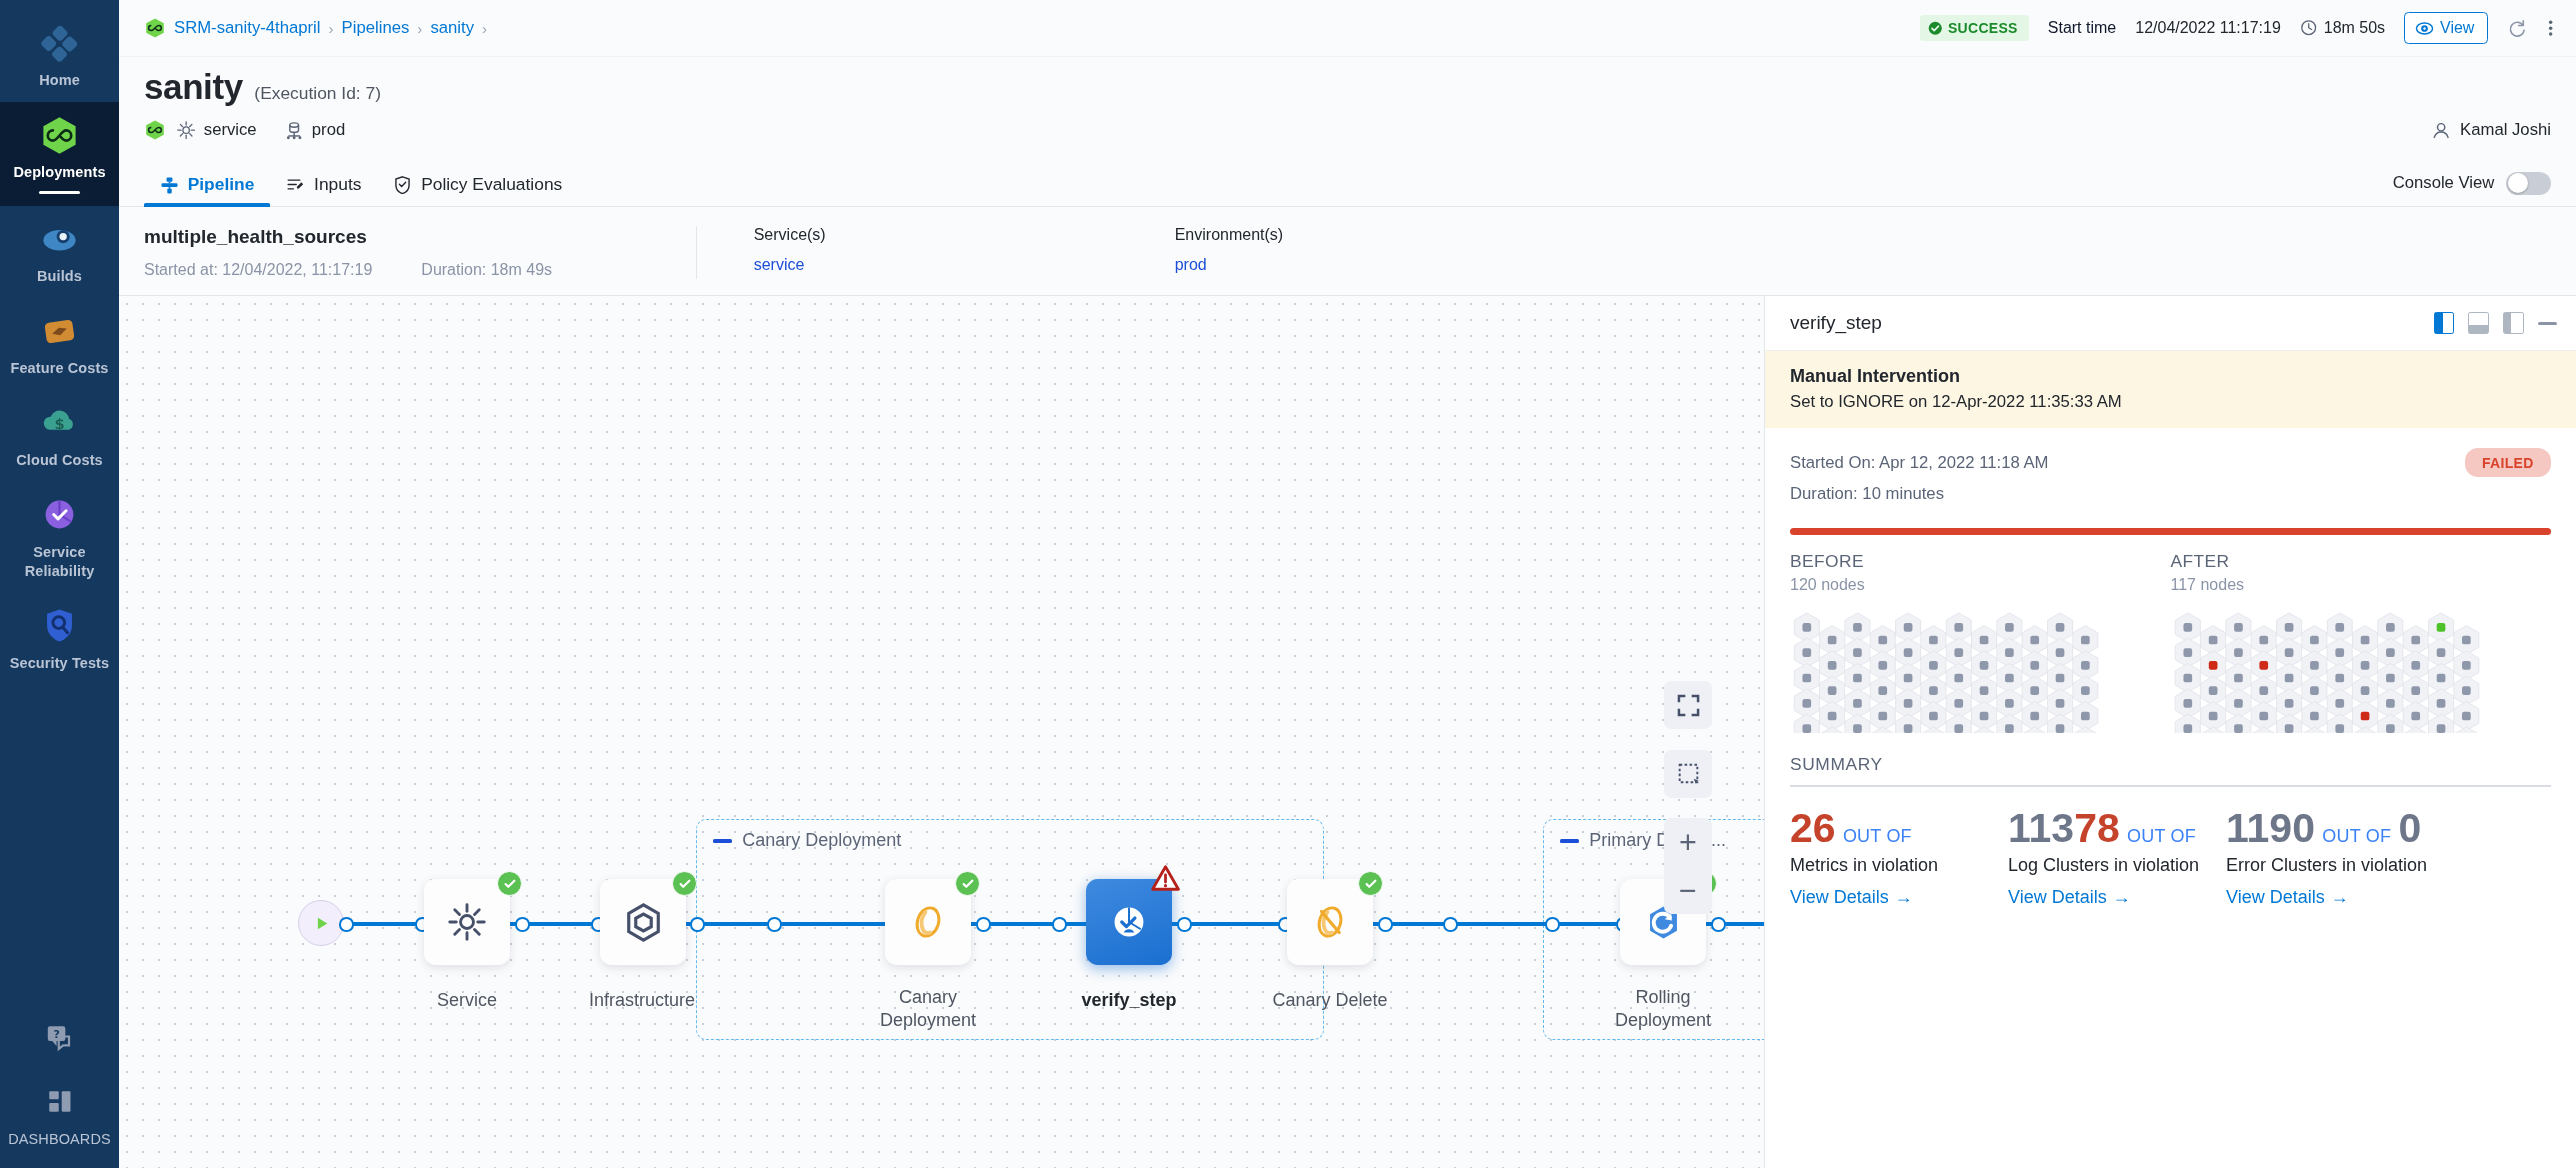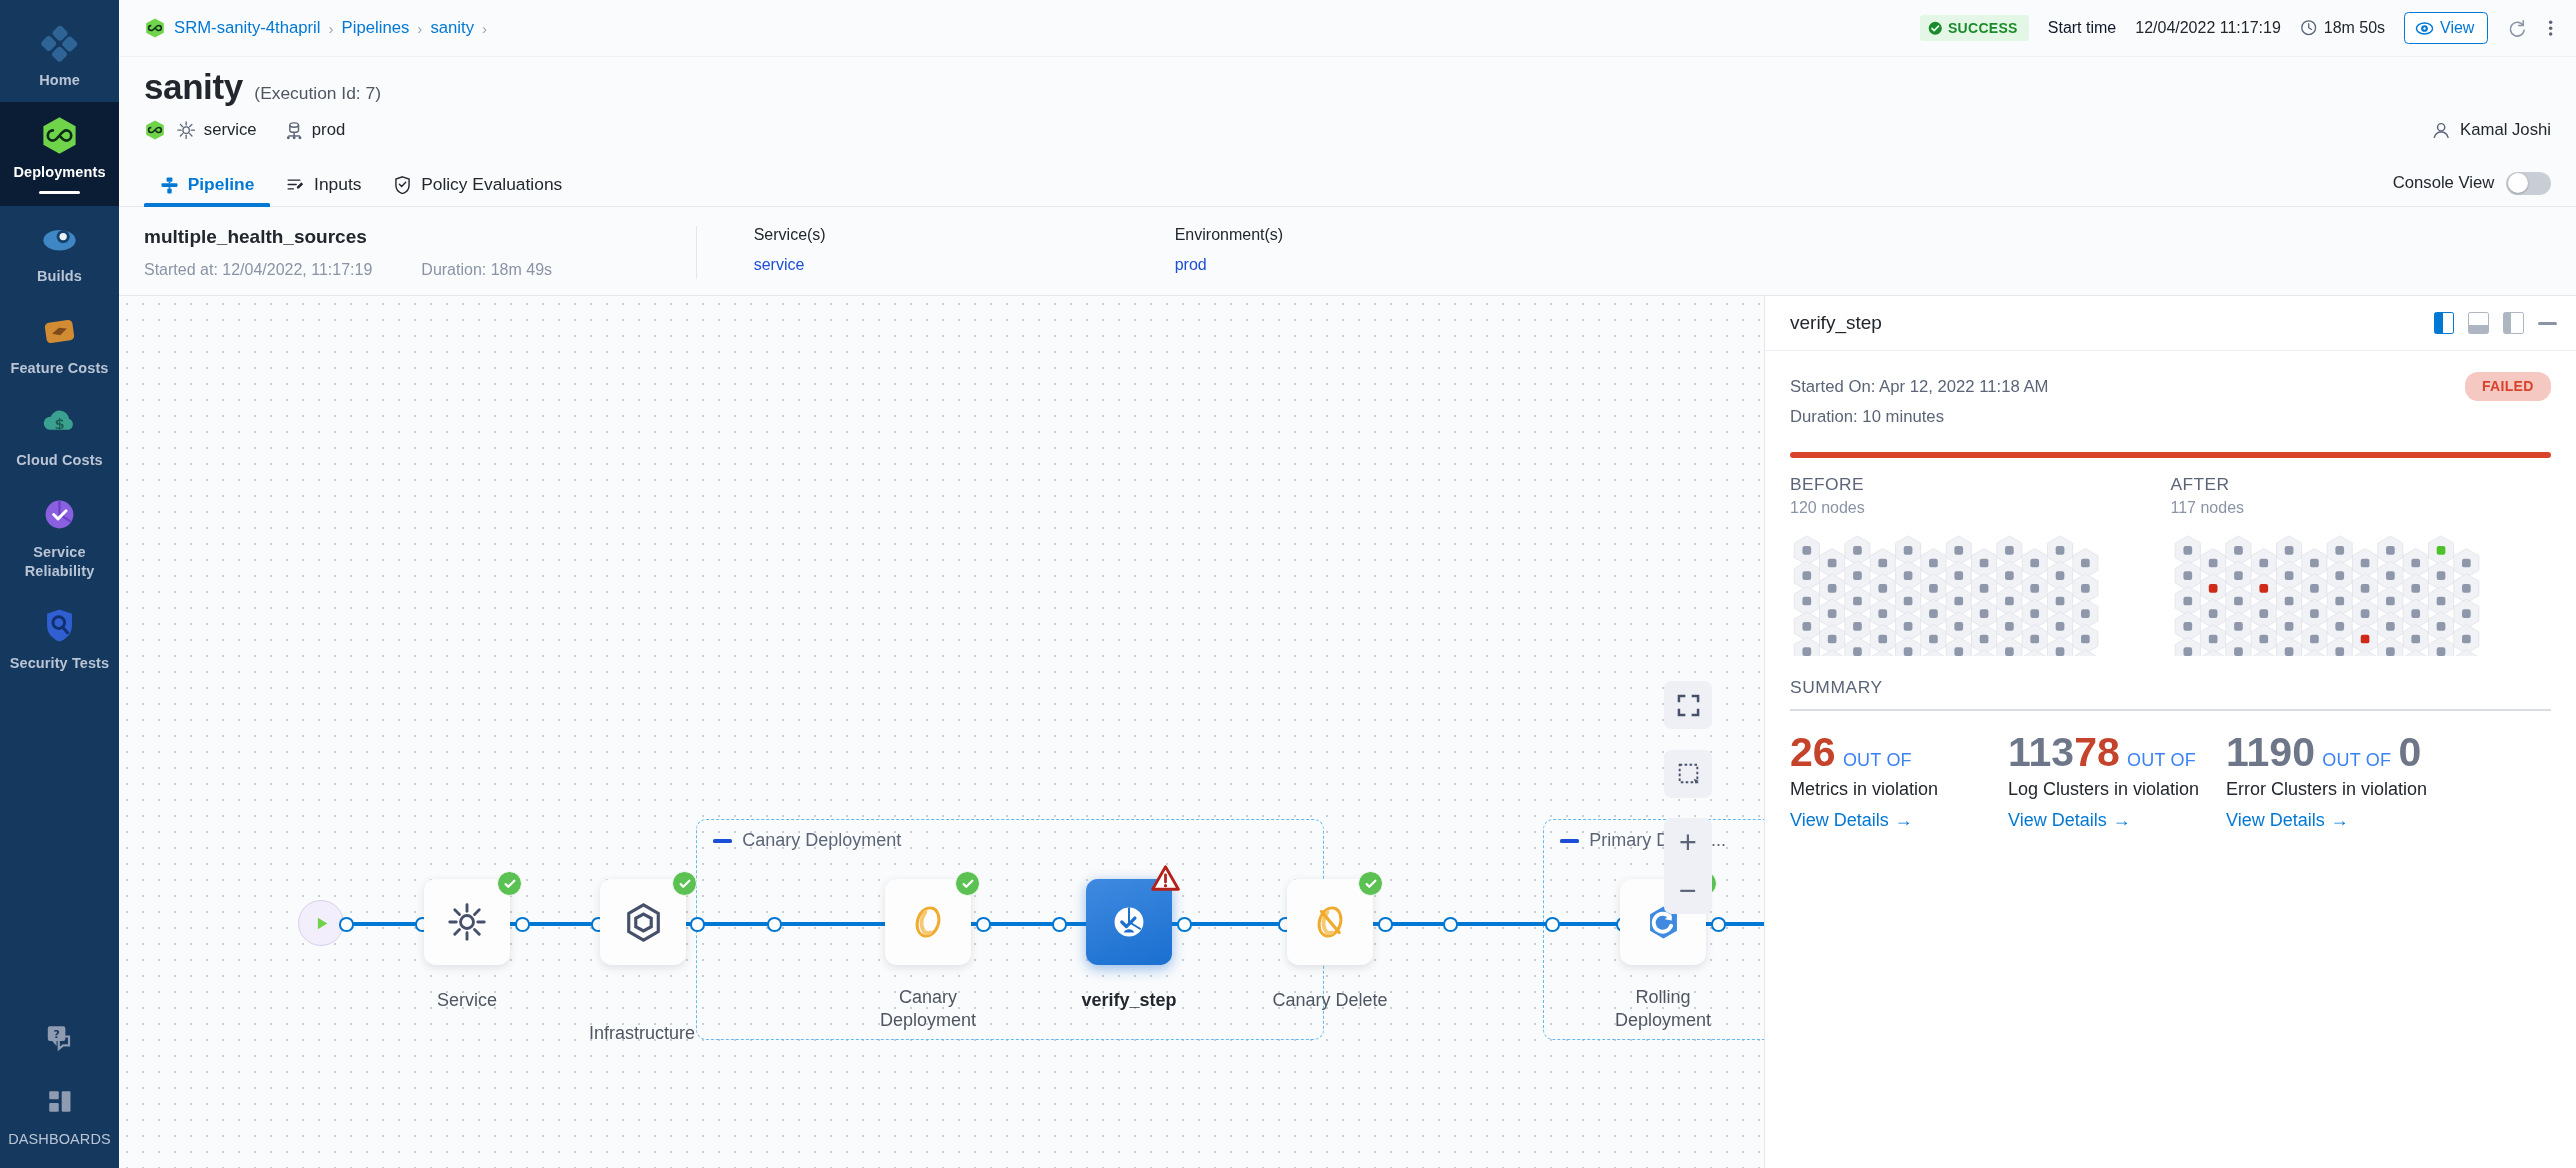--- a/index.html
+++ b/index.html
@@ -575,21 +575,21 @@
                 <polygon points="32,7 53,19 53,45 32,57 11,45 11,19" fill="none" stroke="#46506a" stroke-width="4.5"></polygon>
                 <polygon points="32,20 43,26 43,38 32,44 21,38 21,26" fill="none" stroke="#46506a" stroke-width="4.5"></polygon>
               </svg>
             </span>
           </div>
           <div class="st-badge" style="left:553px; top:575px;">
             <svg viewBox="0 0 22 22" width="16" height="16">
                 <path d="M5 11.2l3.6 3.6L17 6.4" stroke="#ffffff" stroke-width="3" fill="none" stroke-linecap="round" stroke-linejoin="round"></path>
               </svg>
           </div>
-          <div class="stage-label" style="left:447px; top:726px;">Infrastructure</div>
+          <div class="stage-label" style="left:447px; top:693px;">Infrastructure</div>
           <div class="dot" style="left:571px; top:621px;"></div>
           <div class="dot" style="left:648px; top:621px;"></div>
 
           <div class="stage" style="left:766px; top:583px;">
             <span style="display:flex">
               <svg viewBox="0 0 64 64" width="42" height="42">
                 <ellipse cx="32" cy="32" rx="16" ry="22" fill="none" stroke="#f0aa2c" stroke-width="4.5" transform="rotate(18 32 32)"></ellipse>
                 <path d="M28 17c-6 8-8 16-4 26 2 5 7 7 11 5" fill="none" stroke="#f7c873" stroke-width="6" stroke-linecap="round"></path>
               </svg>
             </span>
@@ -696,20 +696,24 @@
         <div class="panel-head">
           <span class="panel-title">verify_step</span>
           <span class="panel-ctrls">
             <span class="pc pc1"></span>
             <span class="pc pc2"></span>
             <span class="pc pc3"></span>
             <span class="pc-min"></span>
           </span>
         </div>
 
+        <div class="mi-banner">
+          <div class="mi-title">Manual Intervention</div>
+          <div class="mi-sub">Set to IGNORE on 12-Apr-2022 11:35:33 AM</div>
+        </div>
 
         <div class="panel-body">
           <div class="startedrow">
             <div>
               <div class="started-l">Started On: Apr 12, 2022 11:18 AM</div>
               <div class="started-l">Duration: 10 minutes</div>
             </div>
             <span class="badge-failed">FAILED</span>
           </div>
 

